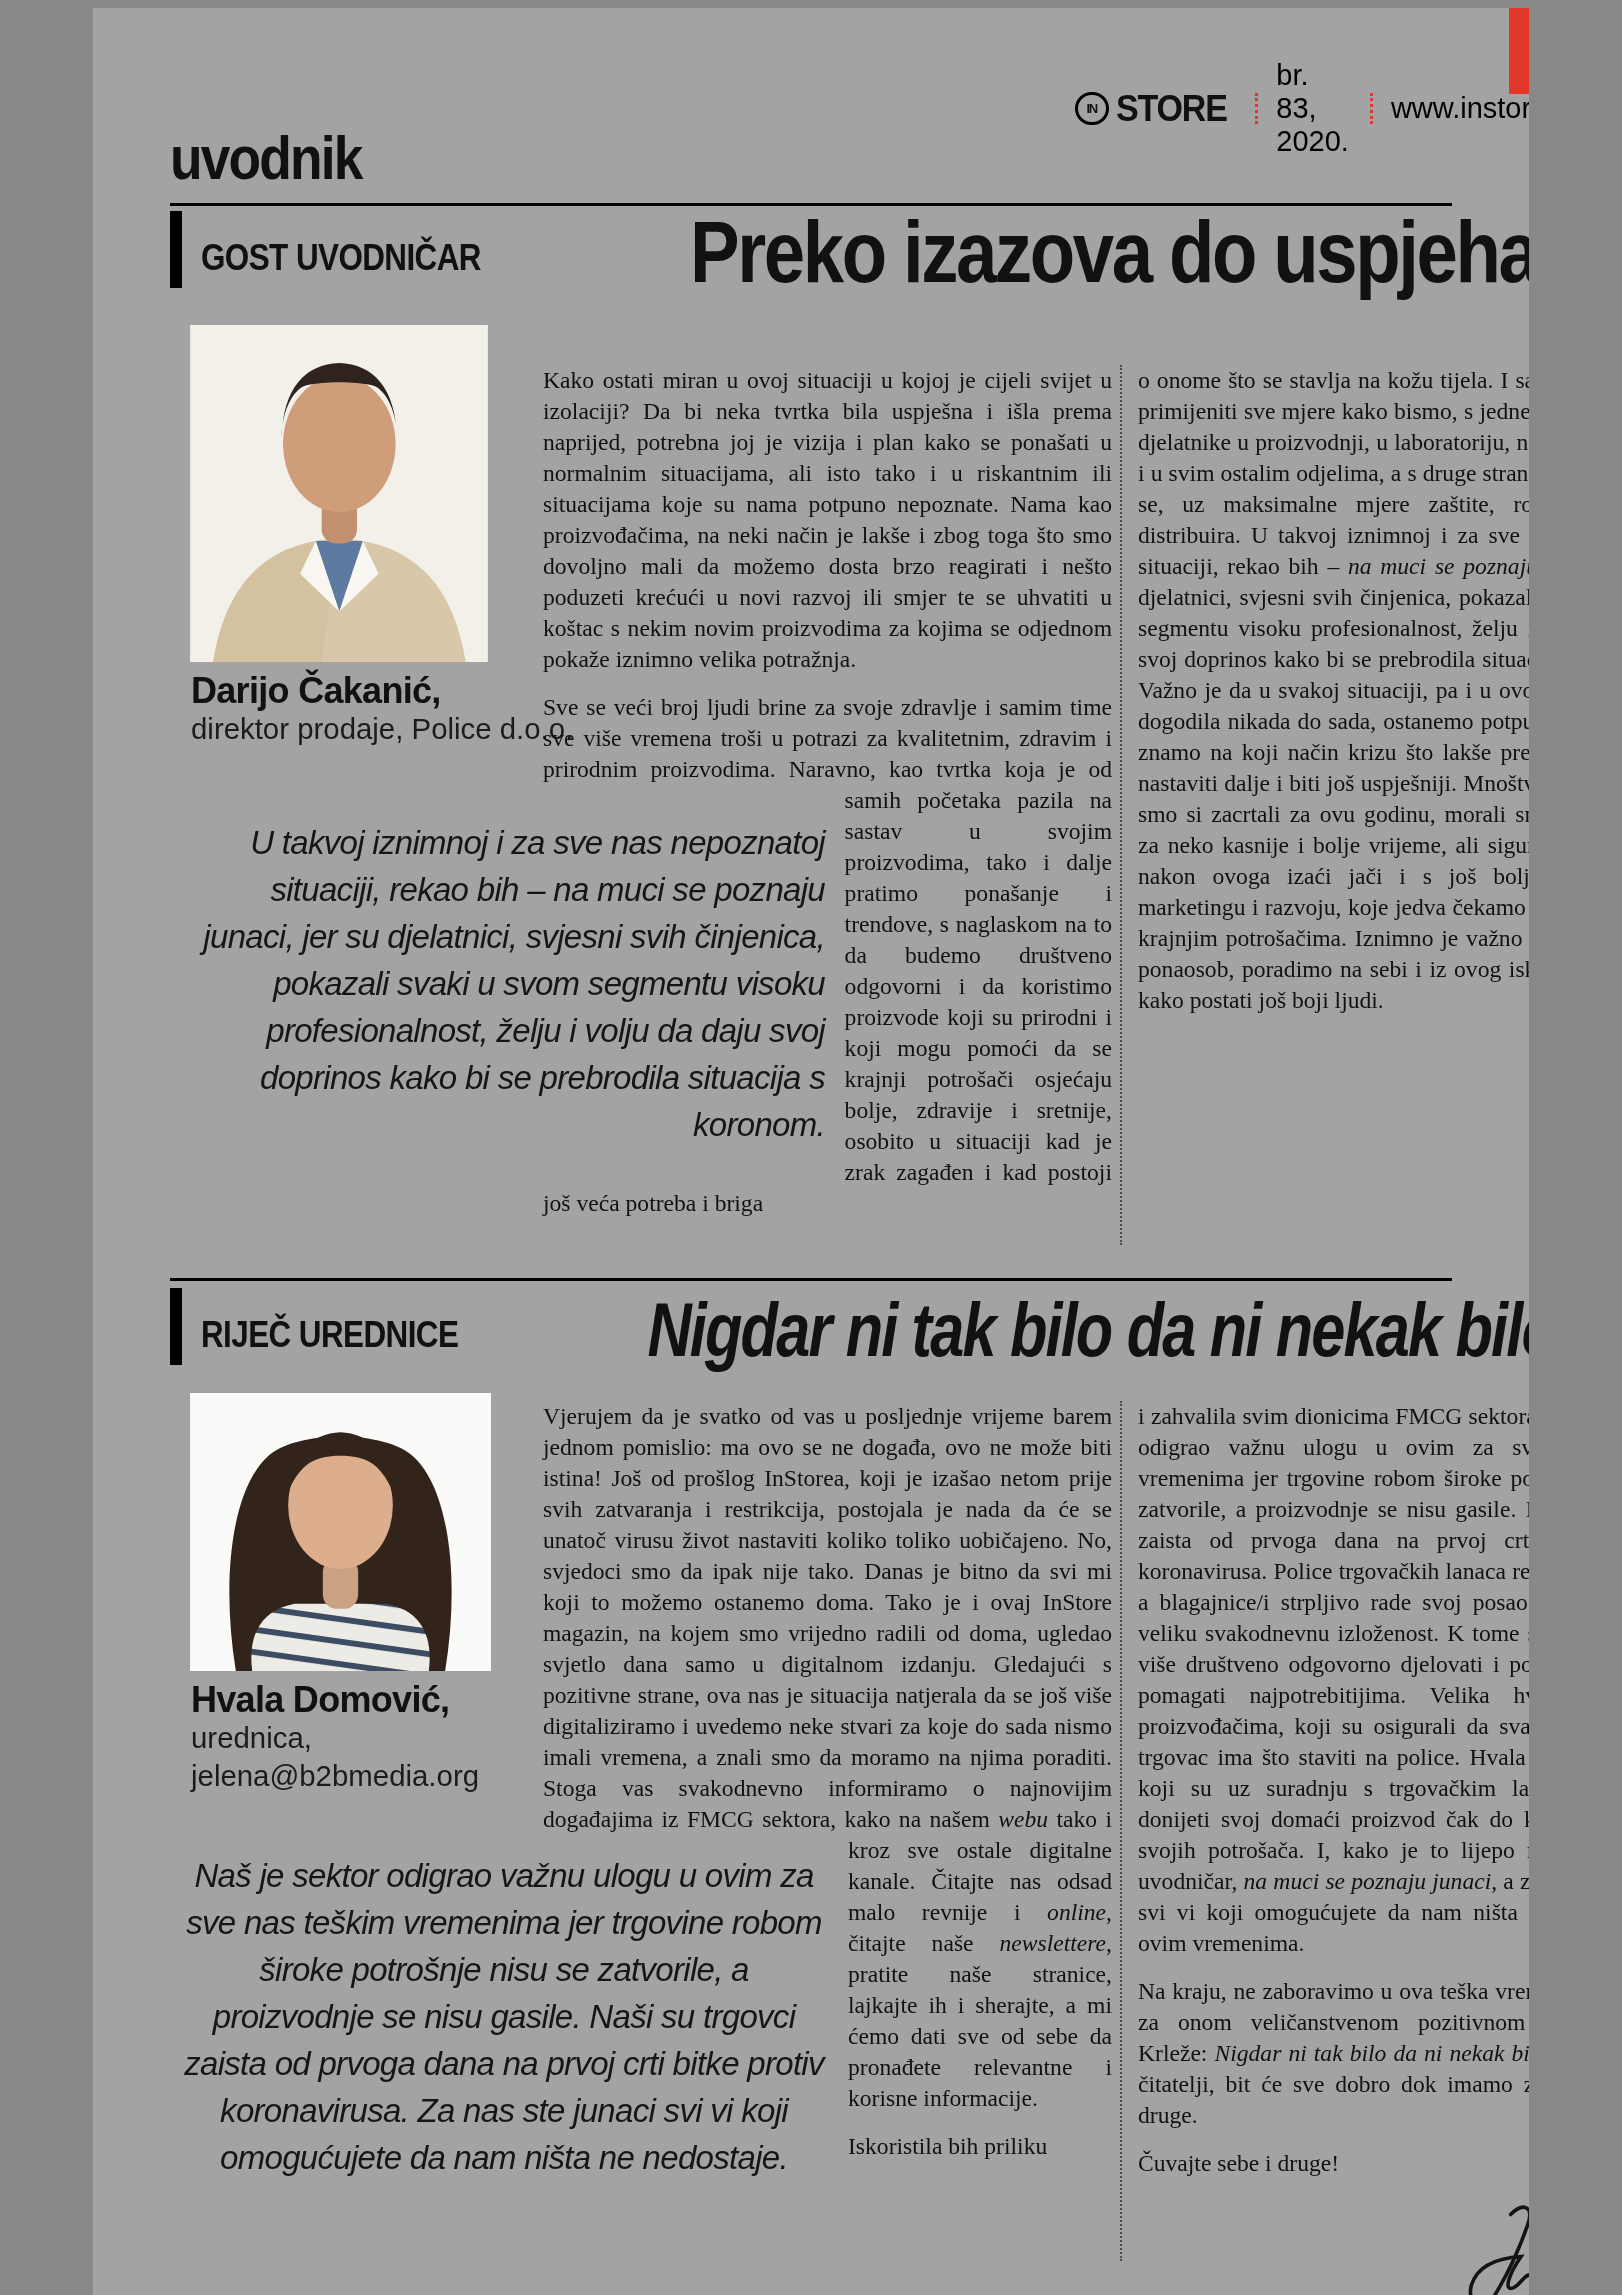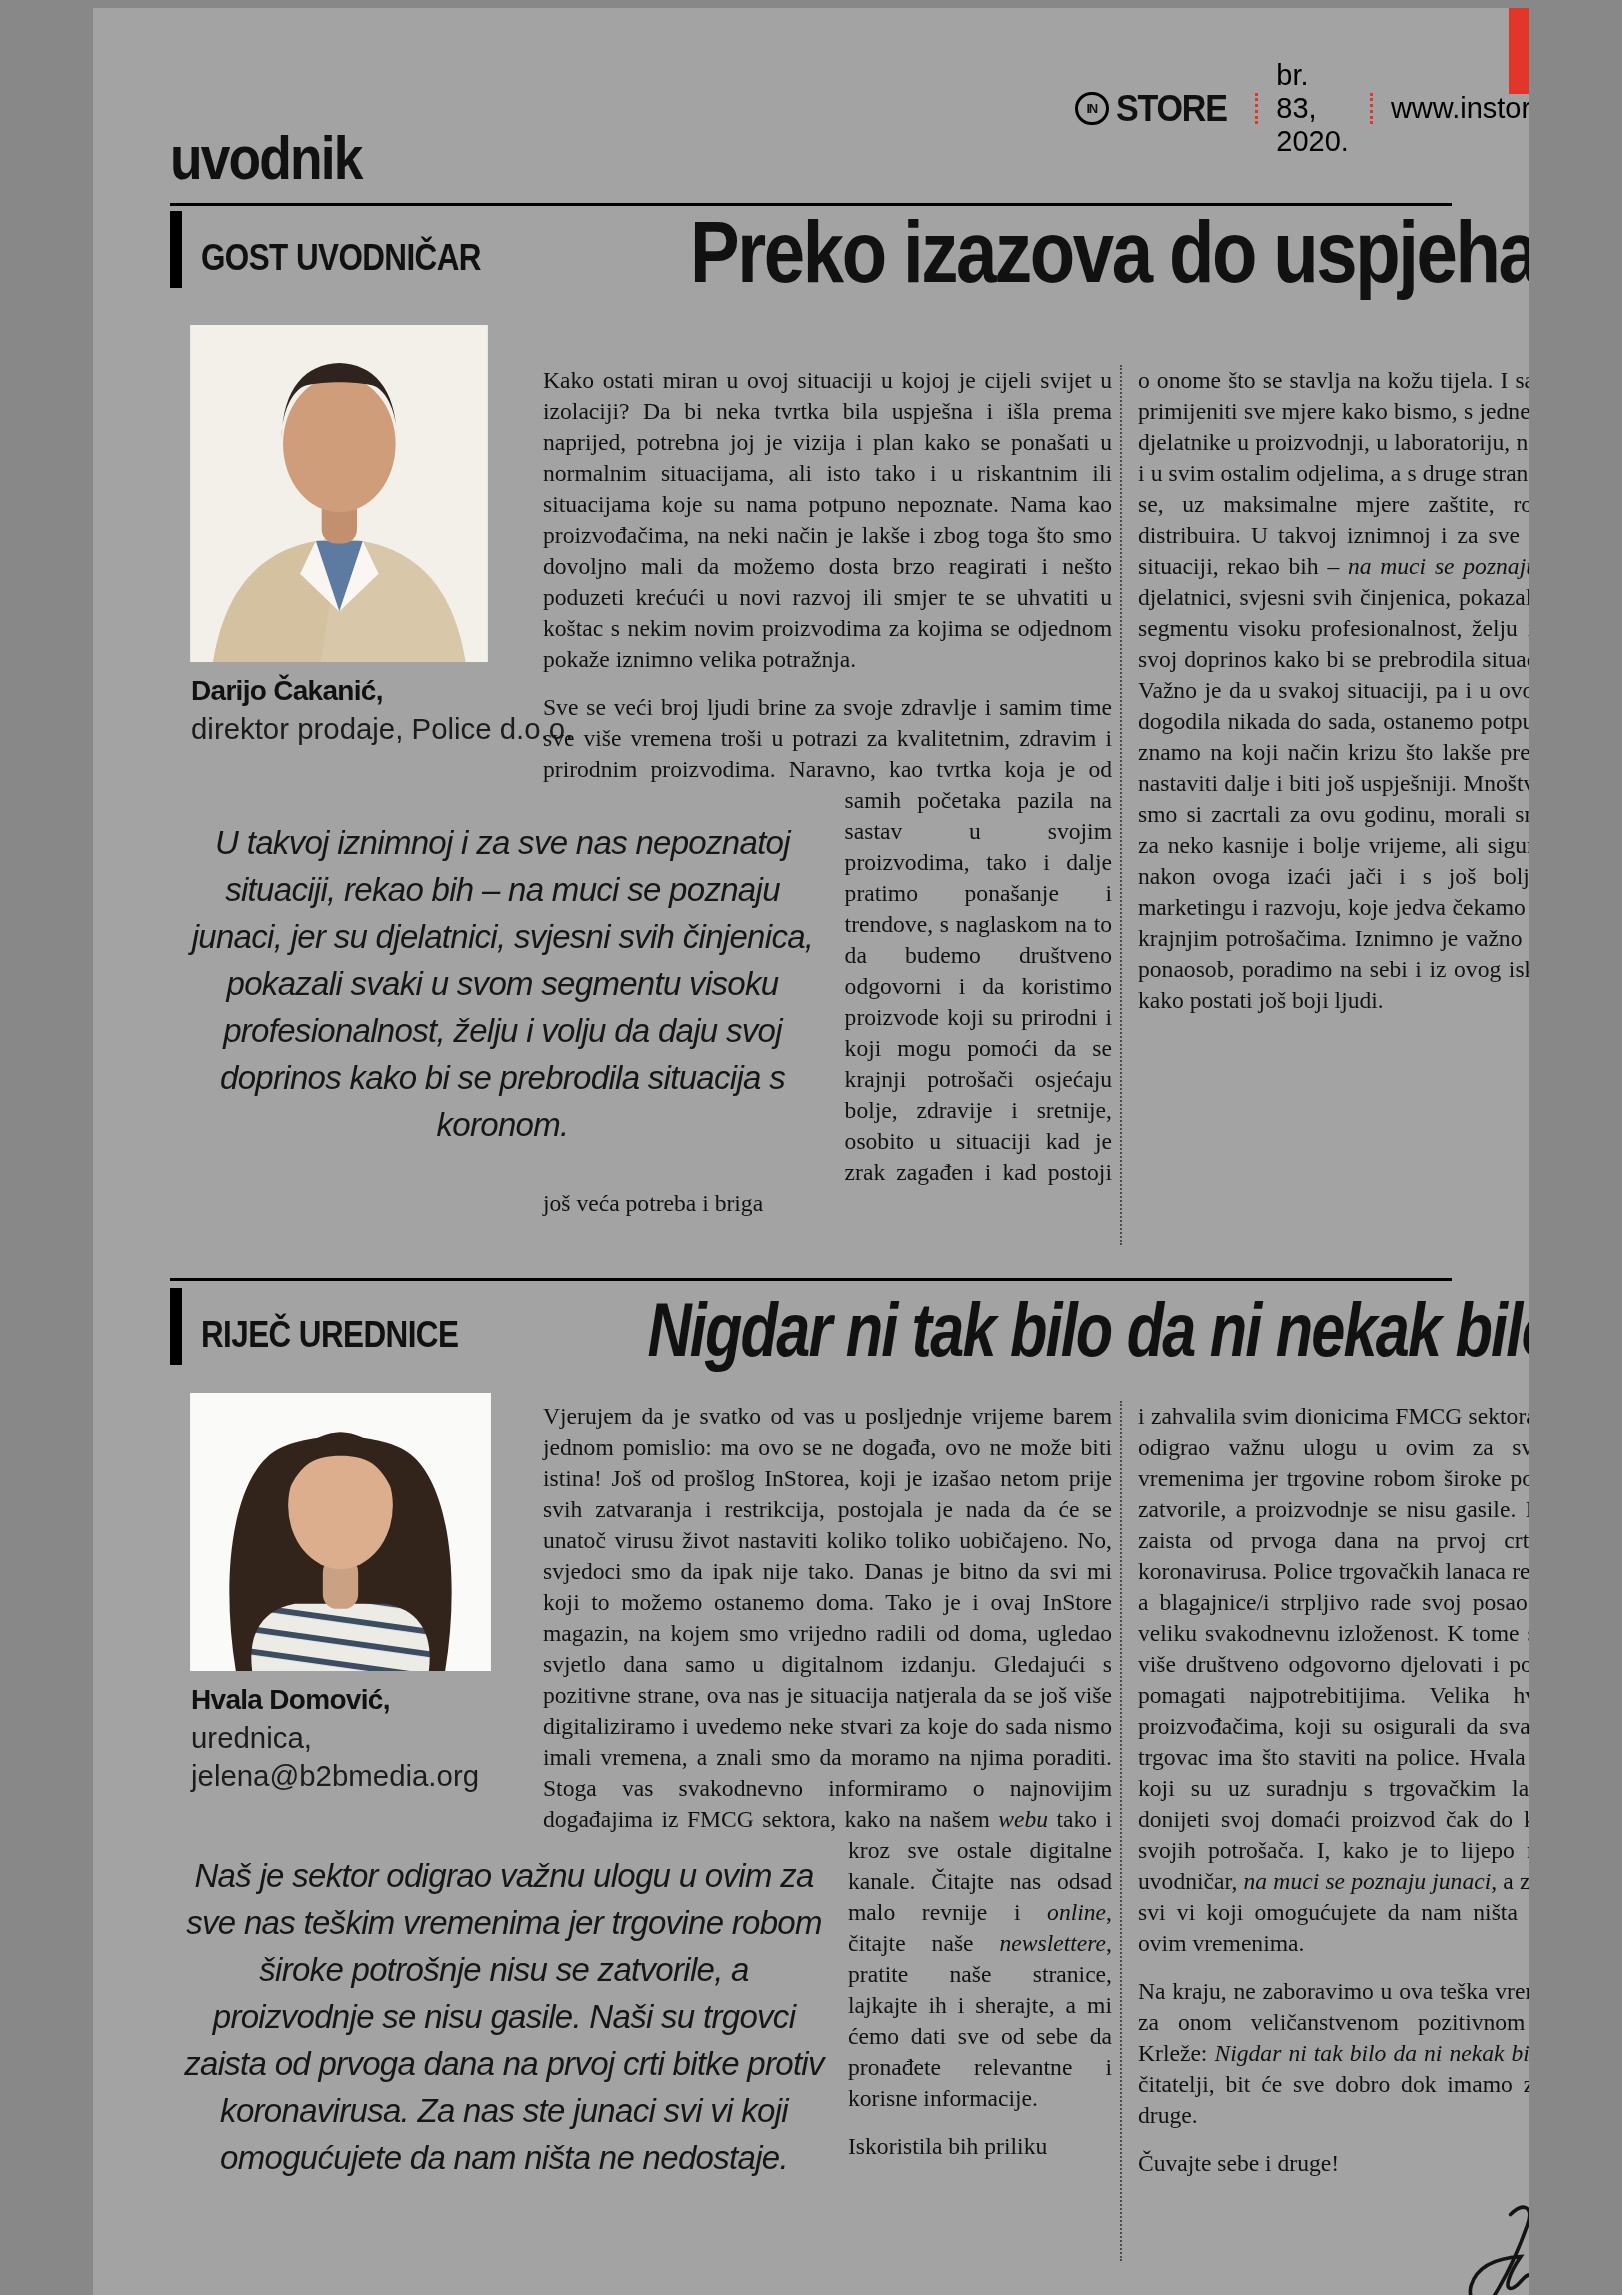--- a/index.html
+++ b/index.html
@@ -31,35 +31,35 @@
   .headline{position:absolute;left:366px;width:1178px;text-align:center;font-family:"Liberation Sans",sans-serif;
             font-weight:700;white-space:nowrap;}
   .headline1{top:1.3px;font-size:80px;letter-spacing:-2.6px;transform:scale(.93,1.08);}
   .headline2{top:6.5px;font-size:68px;letter-spacing:-2px;font-style:italic;transform:scale(.9,1.12);}
   
   .portrait{position:absolute;left:19.6px;overflow:hidden;}
   .p1{top:119px;width:298px;height:337px;}
   .p2{top:110px;width:301px;height:278px;}
   .caption{position:absolute;left:21px;font-family:"Liberation Sans",sans-serif;line-height:38px;}
   .cap1{top:466px;} .cap2{top:398px;}
-  .cap-name{font-weight:700;font-size:28px;letter-spacing:-0.7px;}
+  .cap-name{font-weight:700;font-size:36px;letter-spacing:-0.7px;}
   .cap-role{font-size:29.4px;color:#1c1c1c;}
   
   .col{position:absolute;font-size:23.6px;line-height:31px;text-align:justify;}
   .colA{left:373px;width:569px;}
   .colB{left:968px;width:537px;}
   .sec1 .col{top:159px;} .sec2 .col{top:118px;}
   .col p{margin:0 0 17px 0;}
   .col i{font-style:italic;}
   .divider{position:absolute;left:950px;width:0;border-left:2.6px dotted #4b4b4b;}
   .div1{top:159px;height:880px;} .div2{top:118px;height:860px;}
   
   .pullquote{display:block;float:left;font-family:"Liberation Sans",sans-serif;font-style:italic;
              font-size:33px;line-height:47px;text-align:center;color:#161616;letter-spacing:-0.7px;}
-  .pq1{width:645px;margin:34px 19.6px 13px -363px;}
+  .pq1{width:645px;margin:34px 19.6px 13px -363px;text-align:right;}
   .pq2{width:654px;margin:17px 17px 13px -366px;}
   
   .signature{margin-top:18.3px;text-align:right;padding-right:6.5px;}
   .signature svg{width:216px;height:115px;}
 </style>
 </head>
 <body>
 
 <div class="page">
 

